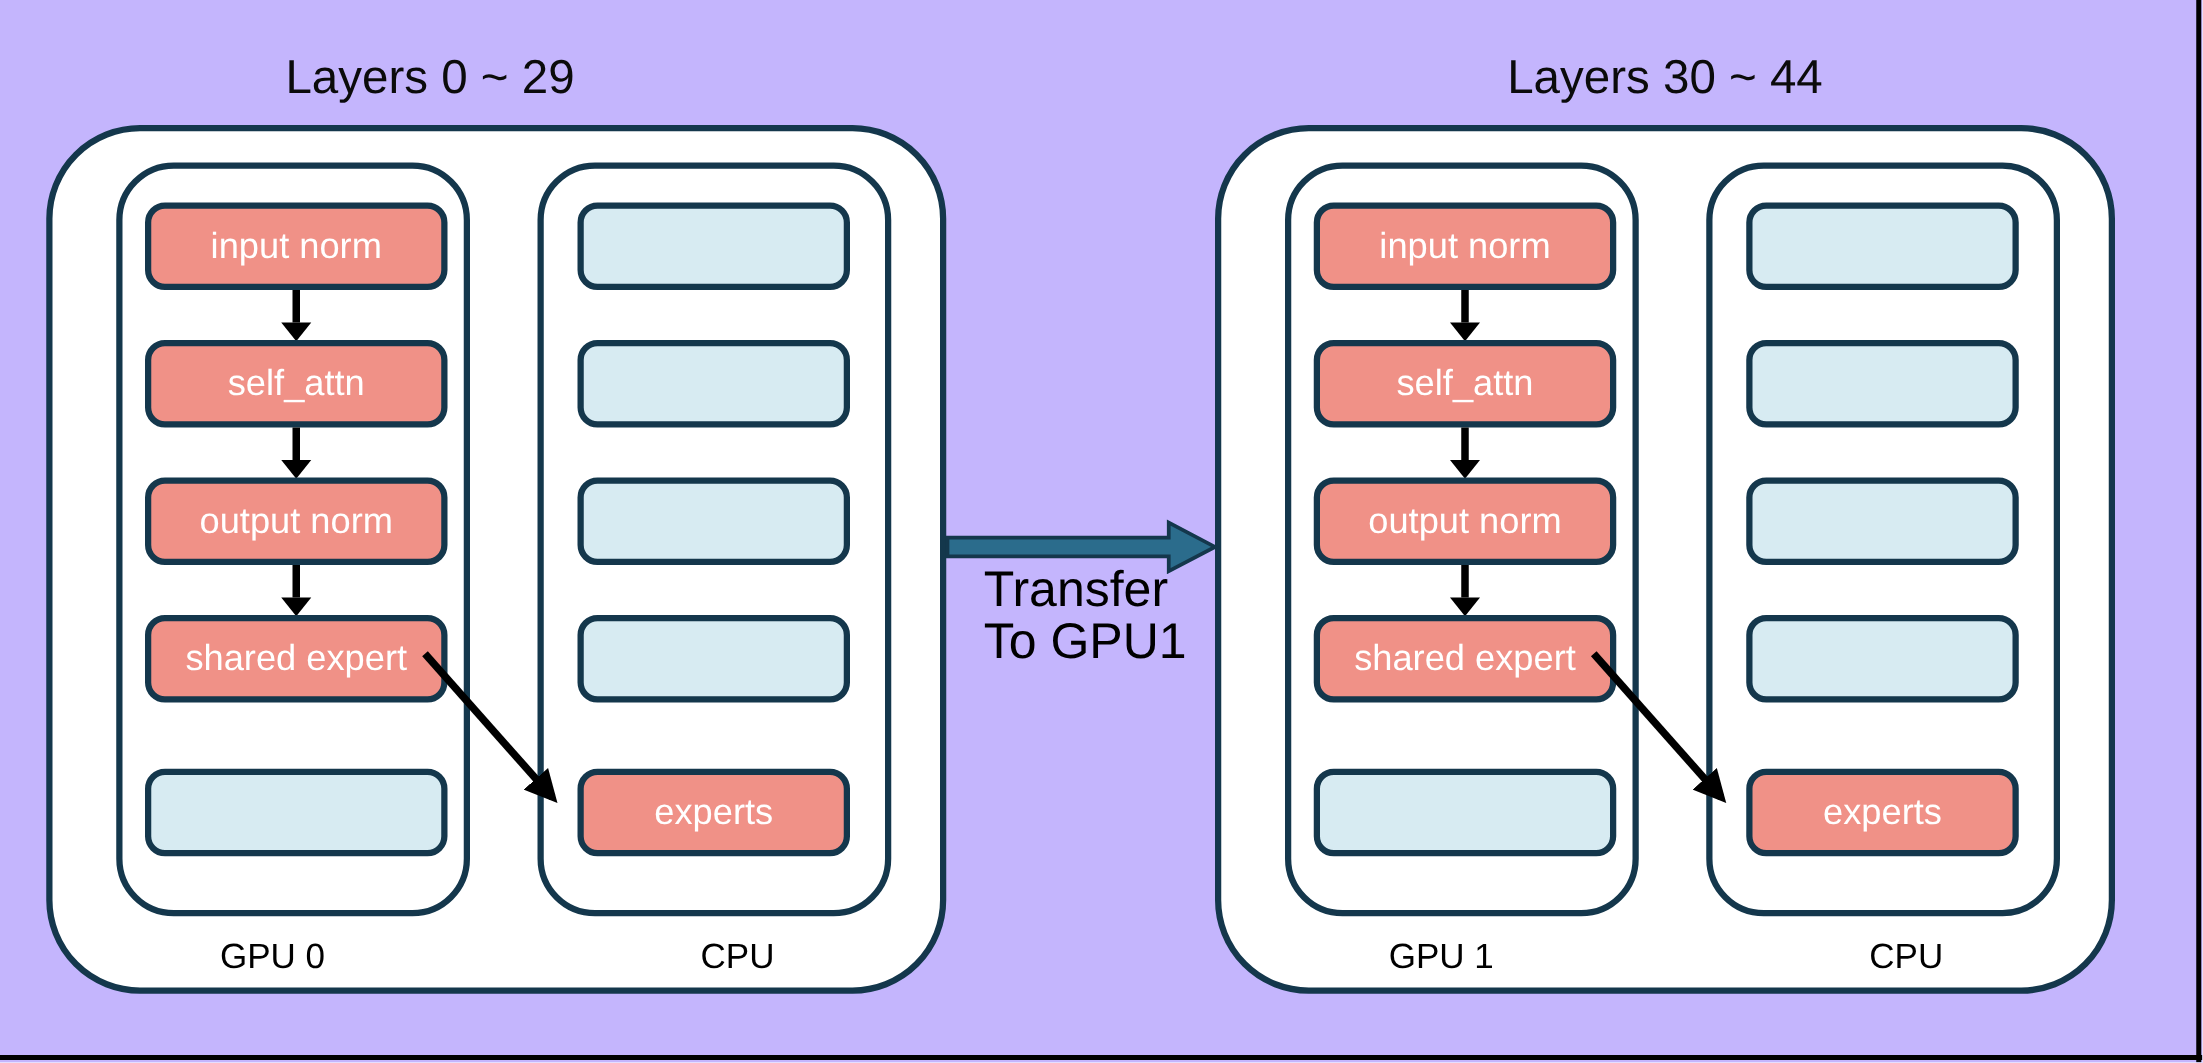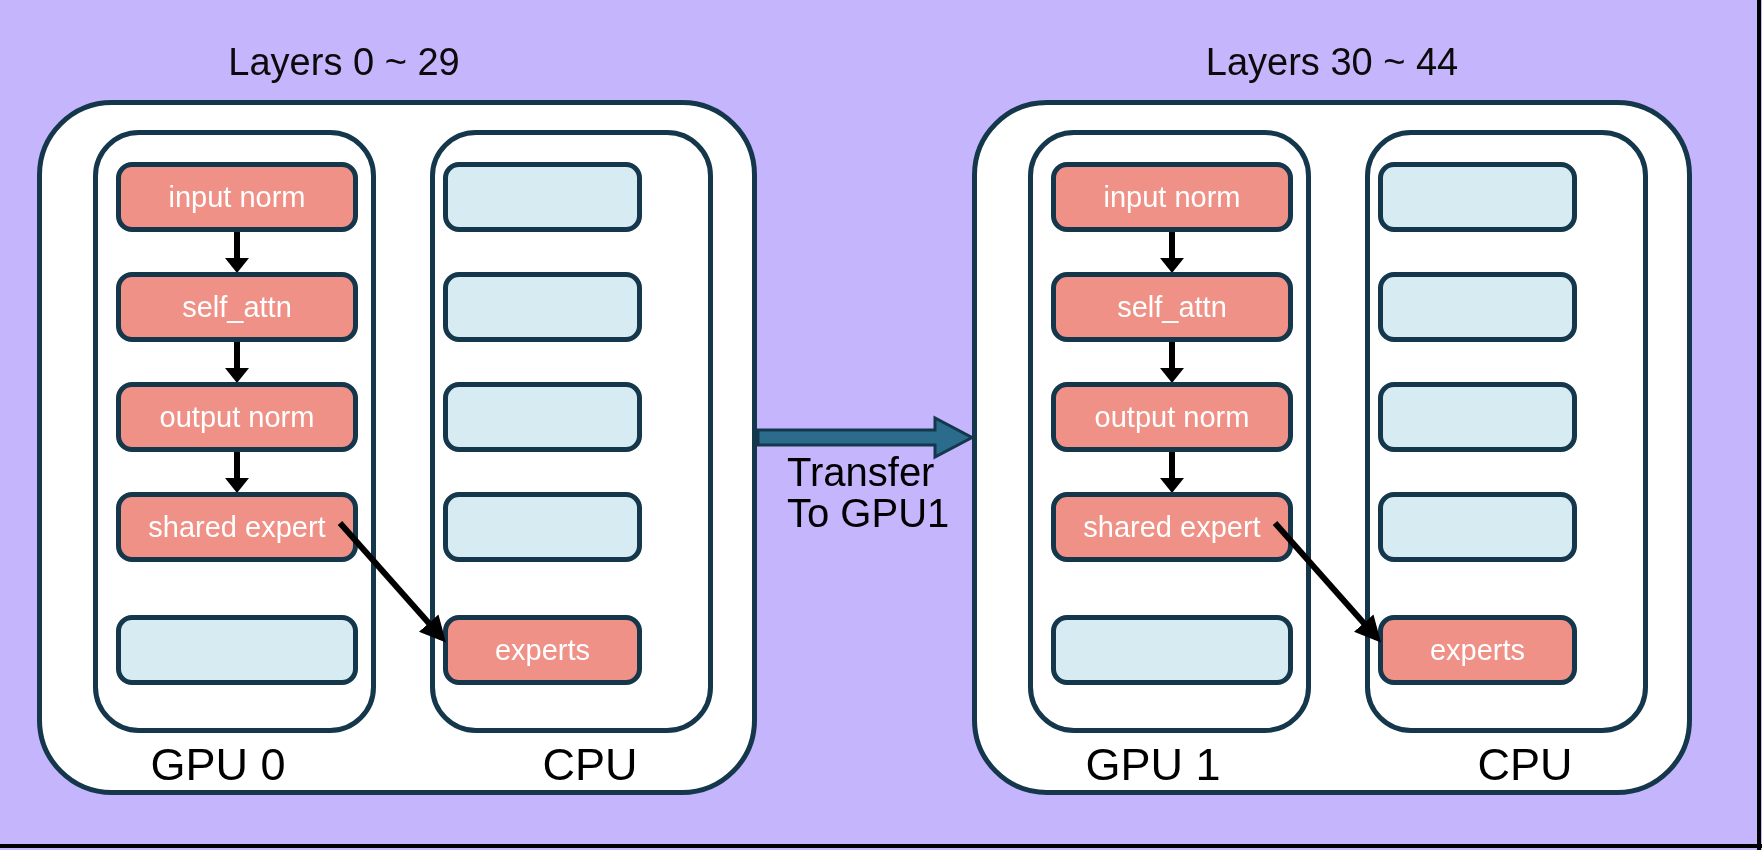--- a/index.html
+++ b/index.html
@@ -60,21 +60,21 @@
     border: 5px solid var(--outline-navy);
     border-radius: 16px;
     display: flex;
     align-items: center;
     justify-content: center;
     font-size: 29px;
     color: var(--text-white);
     white-space: nowrap;
   }
   .gpu-col .box { left: 18px; width: 242px; }
-  .cpu-col .box { left: 8px; width: 199px; }
+  .cpu-col .box { left: 27px; width: 218px; }
   .salmon { background: var(--box-salmon); }
   .blue   { background: var(--box-blue); }
   .b1 { top: 27px; }
   .b2 { top: 137px; text-align: right; }
   .b3 { top: 247px; }
   .b4 { top: 357px; }
   .b5 { top: 480px; }
 
   
   .varrow {
@@ -103,21 +103,21 @@
     left: 0; top: 0;
     width: 710px;
     height: 685px;
     pointer-events: none;
   }
 
   .col-label {
     position: absolute;
     top: 640px;
     transform: translateX(-50%);
-    font-size: 45px;
+    font-size: 28px;
     line-height: 40px;
     color: var(--text-black);
     white-space: nowrap;
   }
   .gpu-label { left: 176px; }
   .cpu-label { left: 529px; margin-left: 19px; }
 
   .transfer-svg {
     position: absolute;
     left: 752px;

